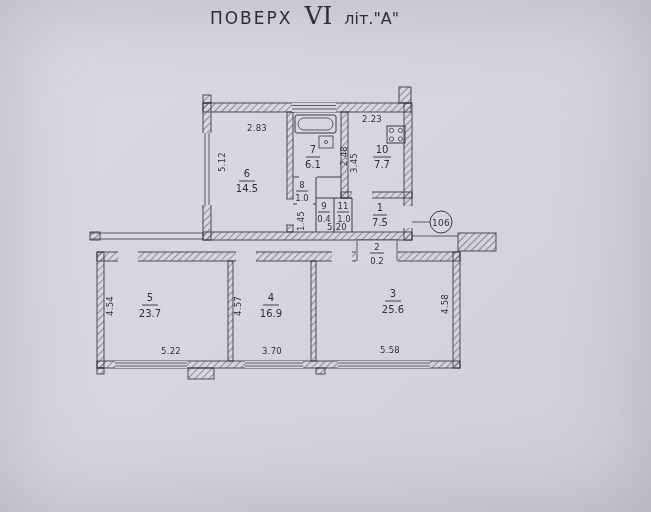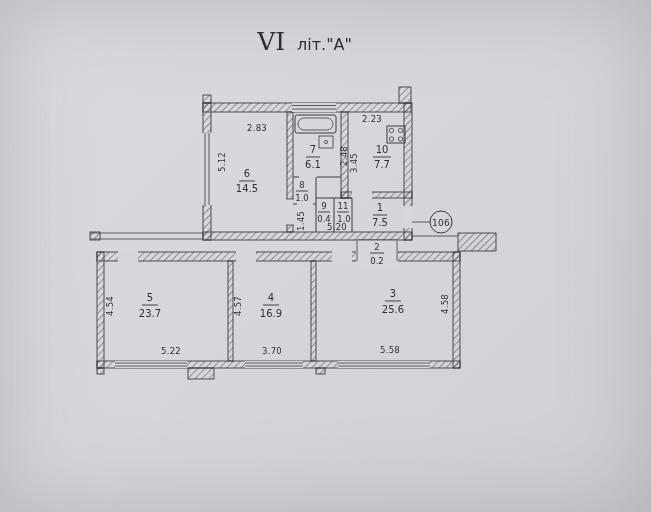--- a/index.html
+++ b/index.html
@@ -4,40 +4,41 @@
 <style>
   html,body{margin:0;padding:0;background:#c6c6cb;}
   .page{
     position:relative;width:651px;height:512px;overflow:hidden;
     background:linear-gradient(135deg,#dbdbdf 0%,#d7d7db 45%,#cfcfd4 100%);
     box-shadow:inset 0 0 90px rgba(105,105,120,.30);
     font-family:"DejaVu Sans",sans-serif;color:#2e2e36;
   }
   .title{position:absolute;top:1px;left:0;width:609px;display:flex;justify-content:center;align-items:baseline;gap:12px;}
   .title .floor{font-size:17px;letter-spacing:2px;}
-  .title .roman{font-size:25px;font-family:"DejaVu Serif",serif;margin-top:26px;}
+  .title .roman{font-size:25px;font-family:"DejaVu Serif",serif;}
   .title .letter{font-size:16px;}
   svg{position:absolute;left:0;top:0;}
   svg text{font-family:"DejaVu Sans",sans-serif;fill:#2f2f37;}
   .dim{font-size:8.5px;text-anchor:middle;letter-spacing:.3px;}
   .rn{font-size:10px;text-anchor:middle;}
   .ra{font-size:10px;text-anchor:middle;}
   .small{font-size:8.5px;}
   .wall{fill:url(#h);stroke:#3d3d46;stroke-width:.9;}
   .paper{fill:#d7d7db;stroke:none;}
   .ln{stroke:#3a3a42;stroke-width:1;fill:none;}
   .thin{stroke:#3a3a42;stroke-width:.8;fill:none;}
   .ul{stroke:#2f2f37;stroke-width:.9;}
 </style>
 </head>
 <body>
 
 <div class="page">
 
   <div class="title">
+    <span class="floor">ПОВЕРХ</span>
     <span class="roman">VI</span>
     <span class="letter">літ."А"</span>
   </div>
 
   <svg width="651" height="512" viewBox="0 0 651 512">
     <defs>
       <pattern id="h" patternUnits="userSpaceOnUse" width="5" height="5" patternTransform="rotate(45 0 0)">
         <line x1="0" y1="0" x2="0" y2="5" stroke="#4c4c55" stroke-width="1.1"></line>
       </pattern>
     </defs>

